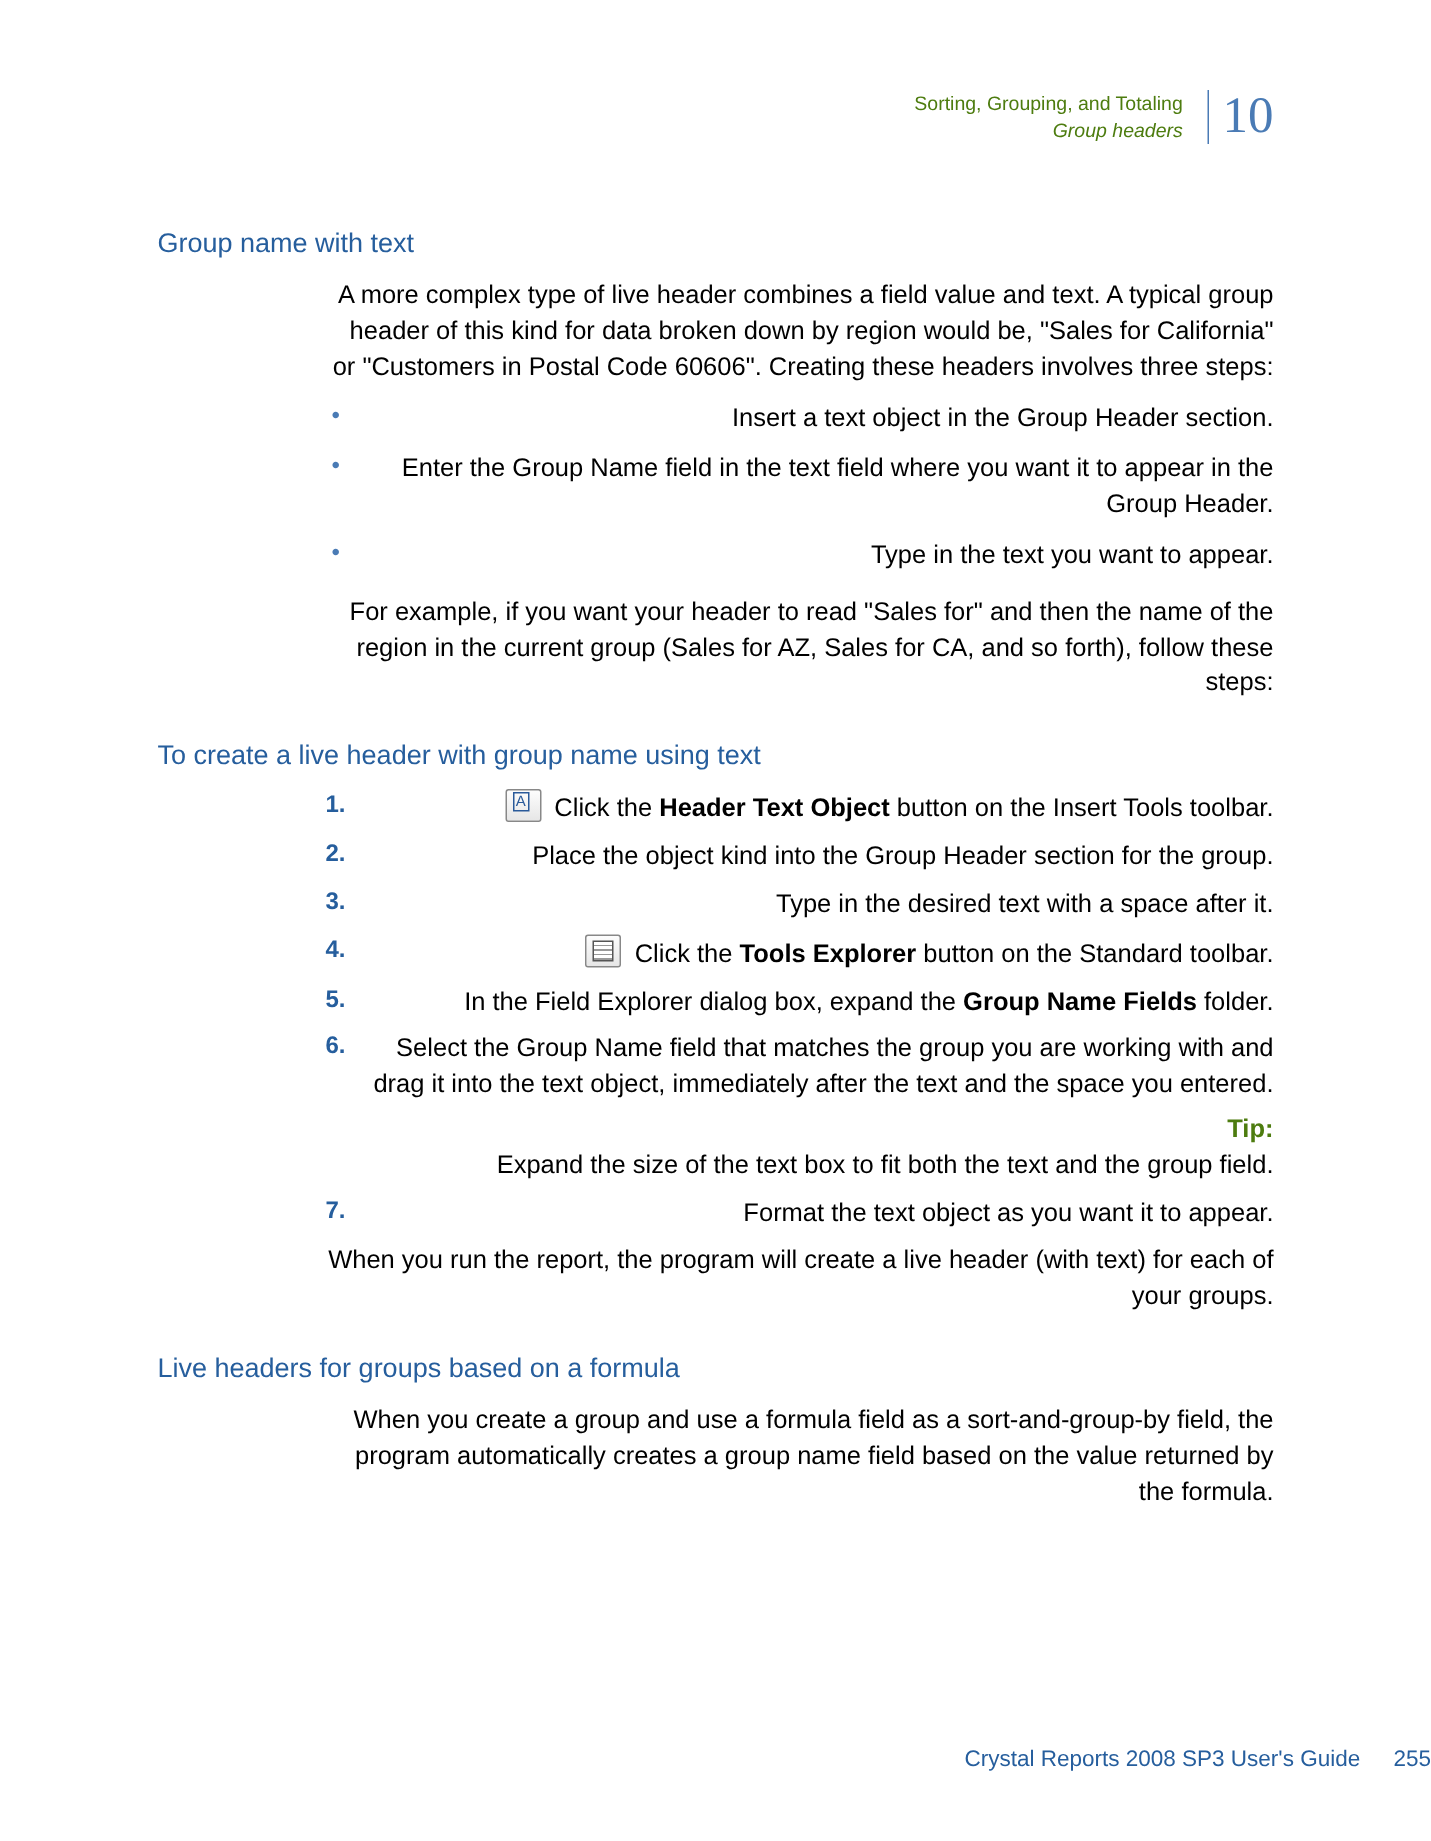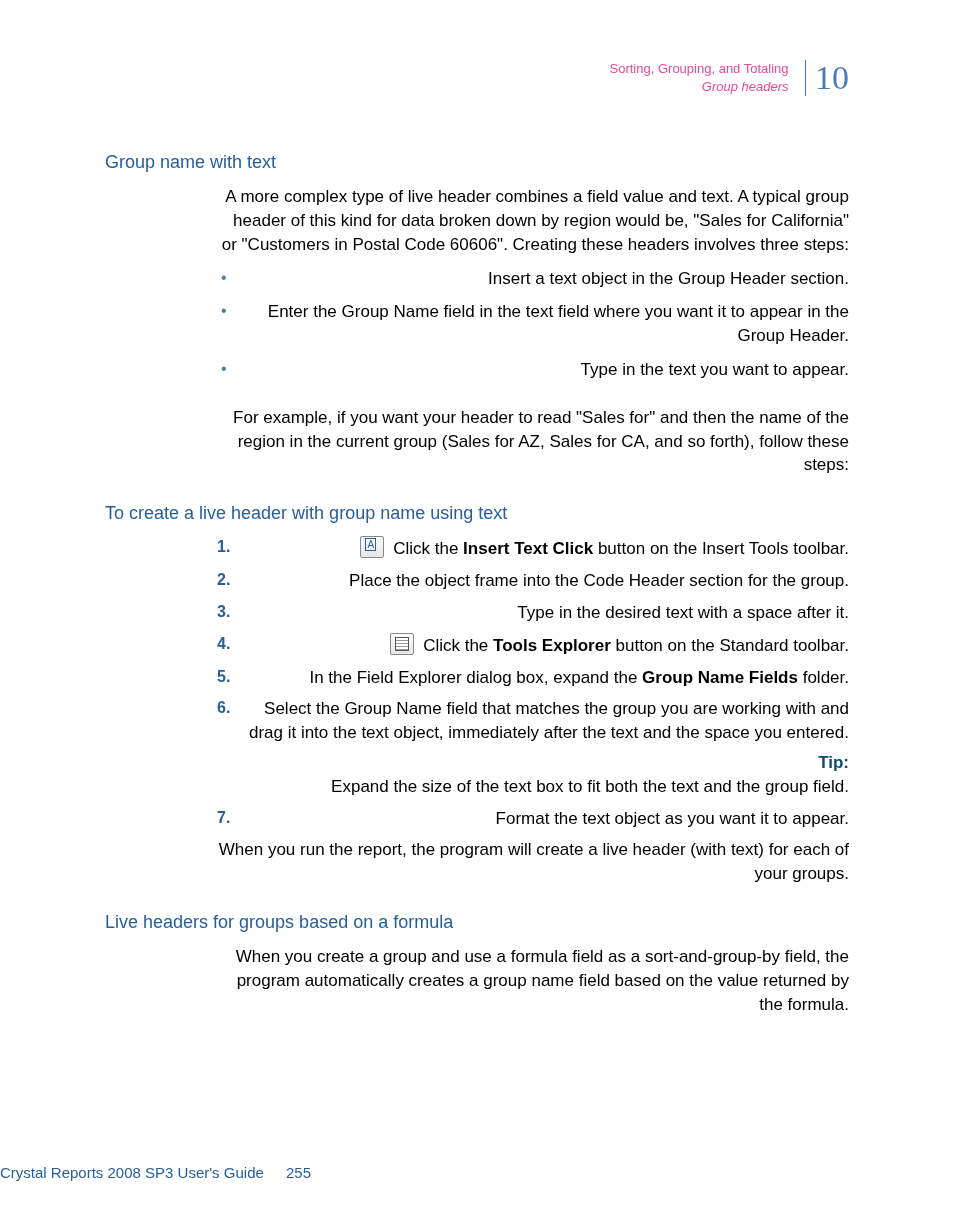--- a/index.html
+++ b/index.html
@@ -21,21 +21,21 @@
     text-align: right;
     margin-bottom: 50px;
     position: relative;
     height: 40px;
   }
   .header-text {
     display: inline-block;
     text-align: right;
     vertical-align: middle;
     font-size: 13px;
-    color: #ec4899;
+    color: #4d7c0f;
     margin-right: 8px;
   }
   .header-text .breadcrumb-sub {
     font-style: italic;
     display: block;
   }
   .header-sep {
     display: inline-block;
     width: 1px;
     height: 36px;
@@ -60,21 +60,21 @@
   .body-block {
     margin-left: 112px;
     text-align: right;
   }
   .para {
     margin: 8px 0;
   }
   ul.bullets {
     list-style: none;
     padding: 0;
-    margin: 6px 0 24px 0;
+    margin: 6px 0 14px 0;
   }
   ul.bullets li {
     position: relative;
     padding-left: 24px;
     margin: 10px 0;
   }
   ul.bullets li::before {
     content: "•";
     position: absolute;
     left: 4px;
@@ -126,30 +126,30 @@
   }
   .icon-box.explorer::after{
     content:"";
     position:absolute;
     left:4px; top:3px;
     width:12px; height:12px;
     border:1px solid #555;
     background:repeating-linear-gradient(#fff,#fff 2px,#999 2px,#999 3px);
   }
   .tip-label {
-    color: #0c4a6e;
+    color: #4d7c0f;
     font-weight: bold;
     margin-top: 6px;
   }
   .footer {
     position: absolute;
     bottom: 44px;
     left: 0;
     width: 100%;
-    text-align: left;
+    text-align: right;
     font-size: 15px;
     color: #265e9d;
   }
   .footer .pagenum {
     margin-left: 18px;
   }
   b { font-weight: bold; }
 </style>
 </head>
 <body>
@@ -173,23 +173,23 @@
       <li>Enter the Group Name field in the text field where you want it to appear in the Group Header.</li>
       <li>Type in the text you want to appear.</li>
     </ul>
     <p class="para">For example, if you want your header to read "Sales for" and then the name of the region in the current group (Sales for AZ, Sales for CA, and so forth), follow these steps:</p>
   </div>
 
   <div class="h3">To create a live header with group name using text</div>
   <div class="body-block">
     <ol class="steps">
       <li>
-        <span class="icon-box text"></span><span> Click the </span><b>Insert Text Click</b><span> button on the Insert Tools toolbar.</span>
-      </li>
-      <li>Place the object frame into the Code Header section for the group.</li>
+        <span class="icon-box text"></span><span> Click the </span><b>Header Text Object</b><span> button on the Insert Tools toolbar.</span>
+      </li>
+      <li>Place the object kind into the Group Header section for the group.</li>
       <li>Type in the desired text with a space after it.</li>
       <li>
         <span class="icon-box explorer"></span><span> Click the </span><b>Tools Explorer</b><span> button on the Standard toolbar.</span>
       </li>
       <li>
         <span>In the Field Explorer dialog box, expand the </span><b>Group Name Fields</b><span> folder.</span>
       </li>
       <li>
         <span>Select the Group Name field that matches the group you are working with and drag it into the text object, immediately after the text and the space you entered.</span>
         <div class="tip-label">Tip:</div>

